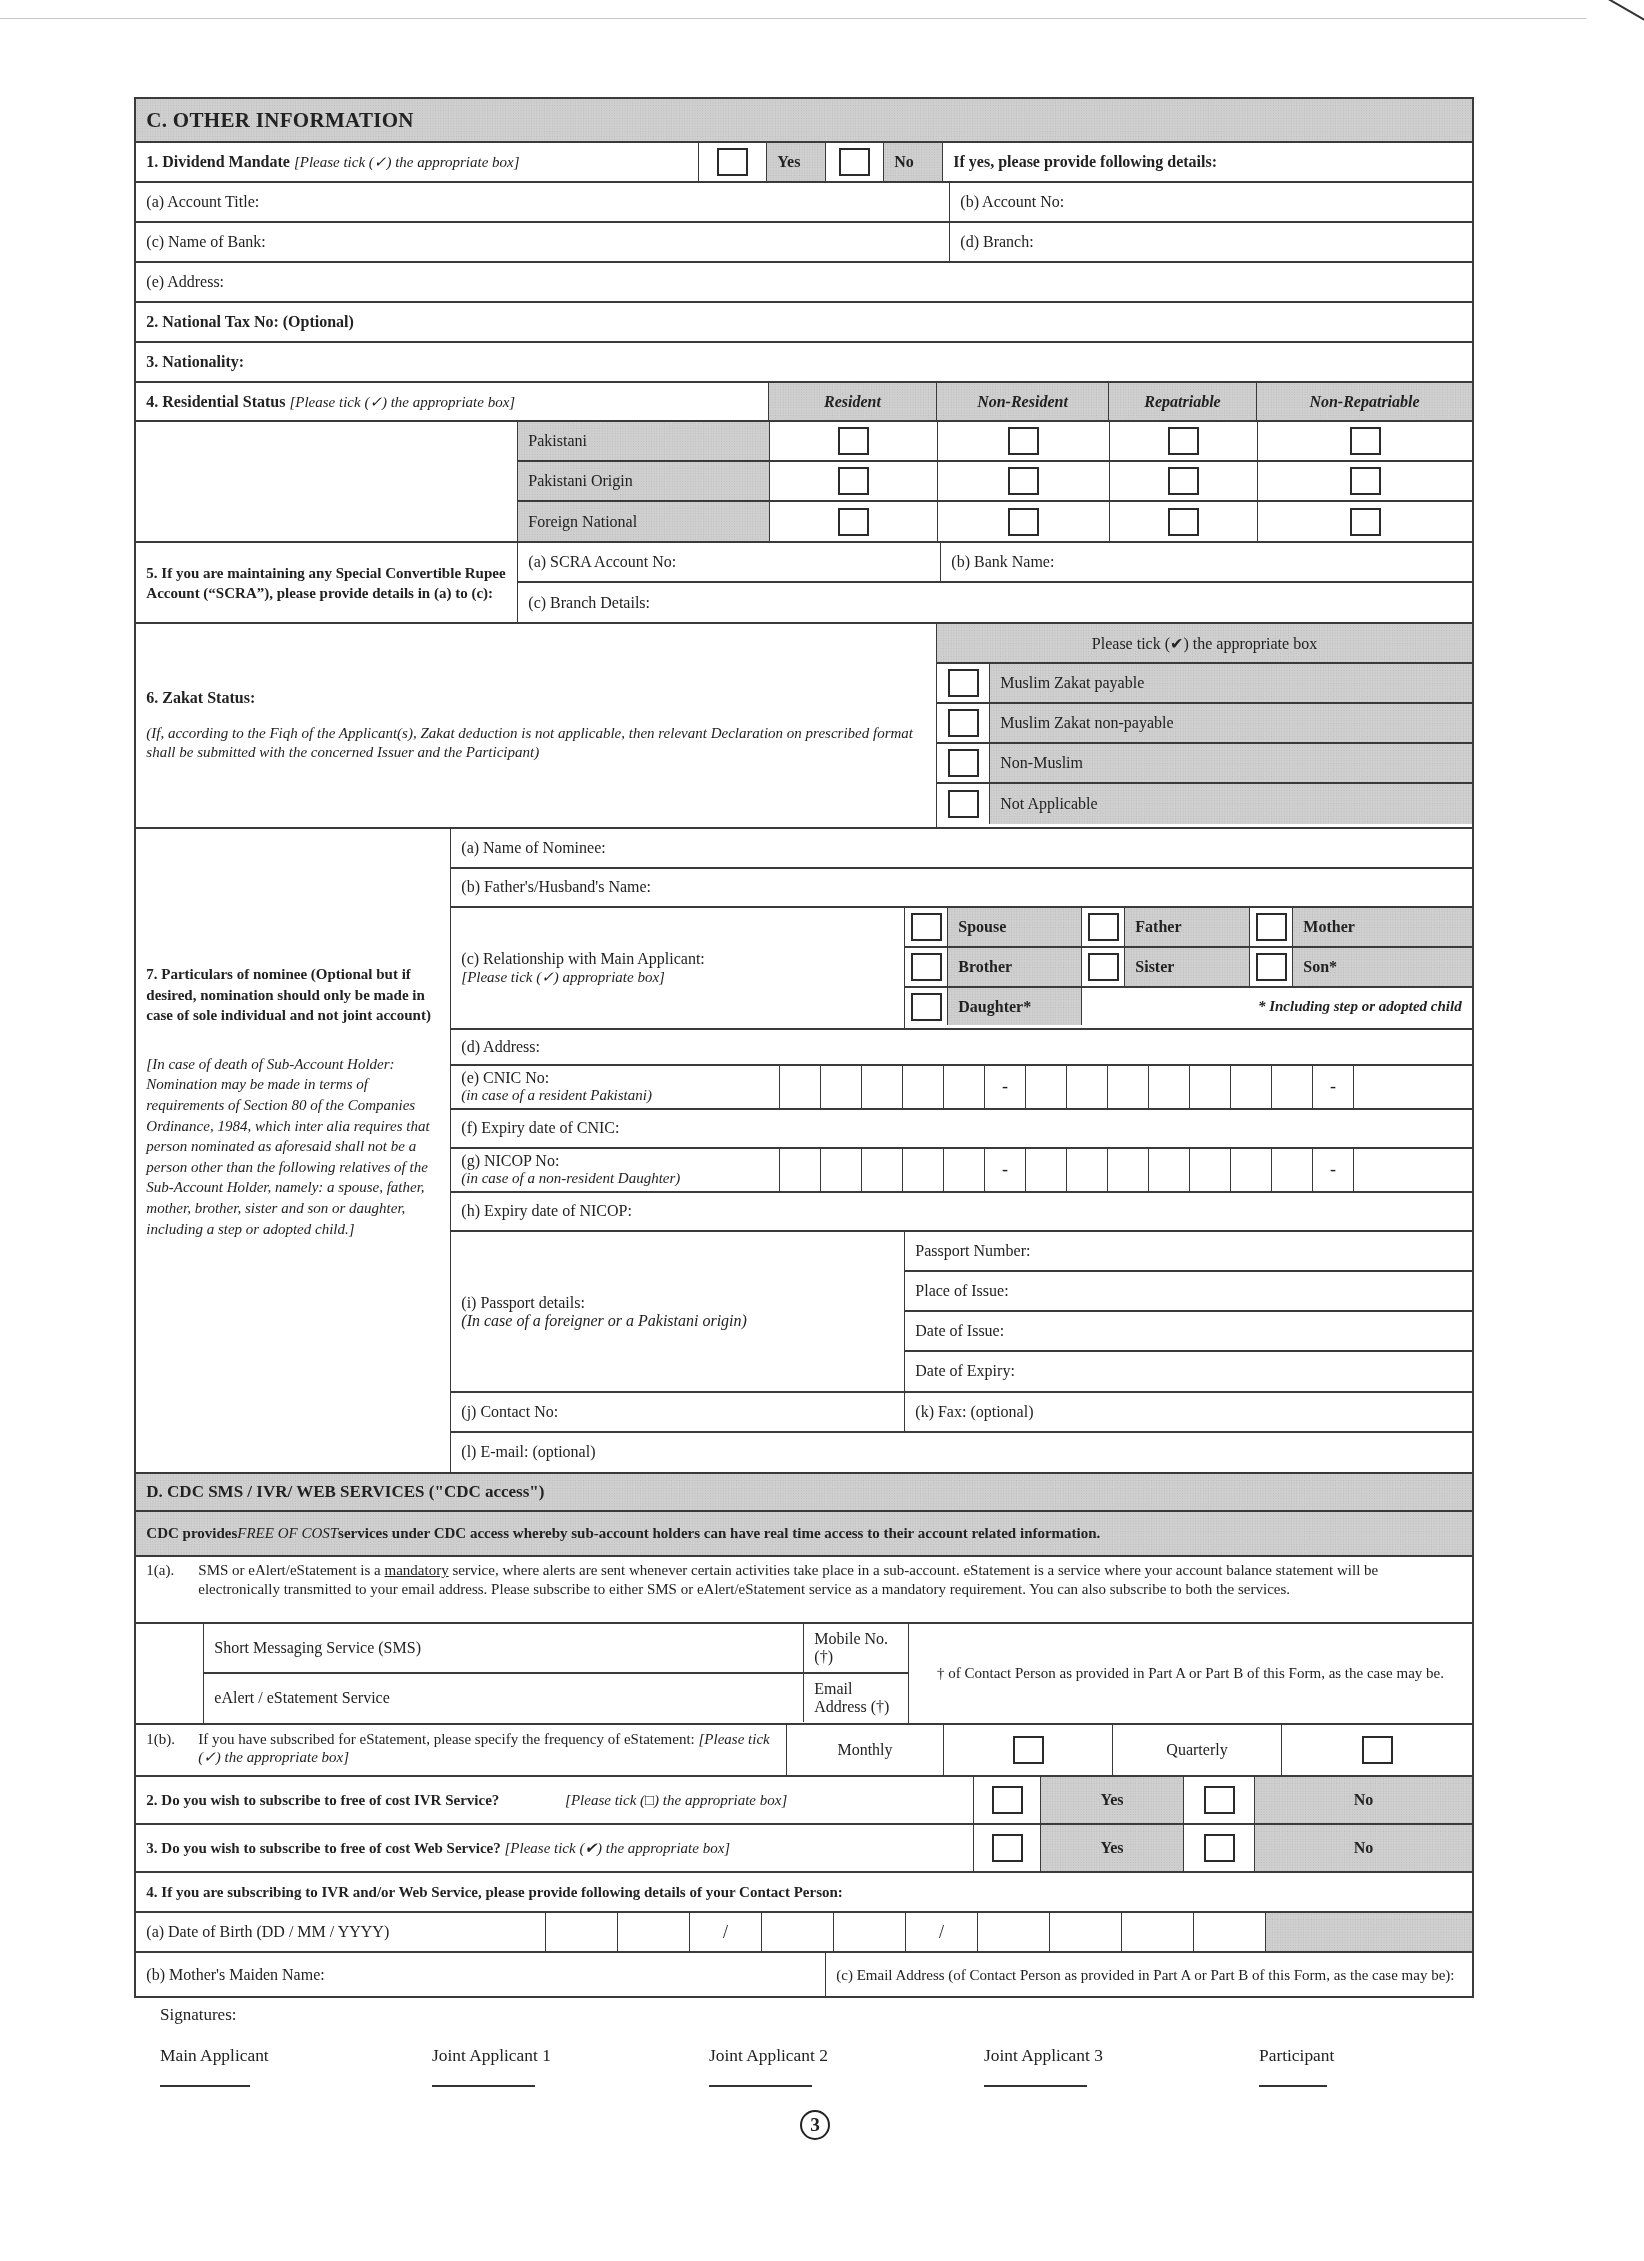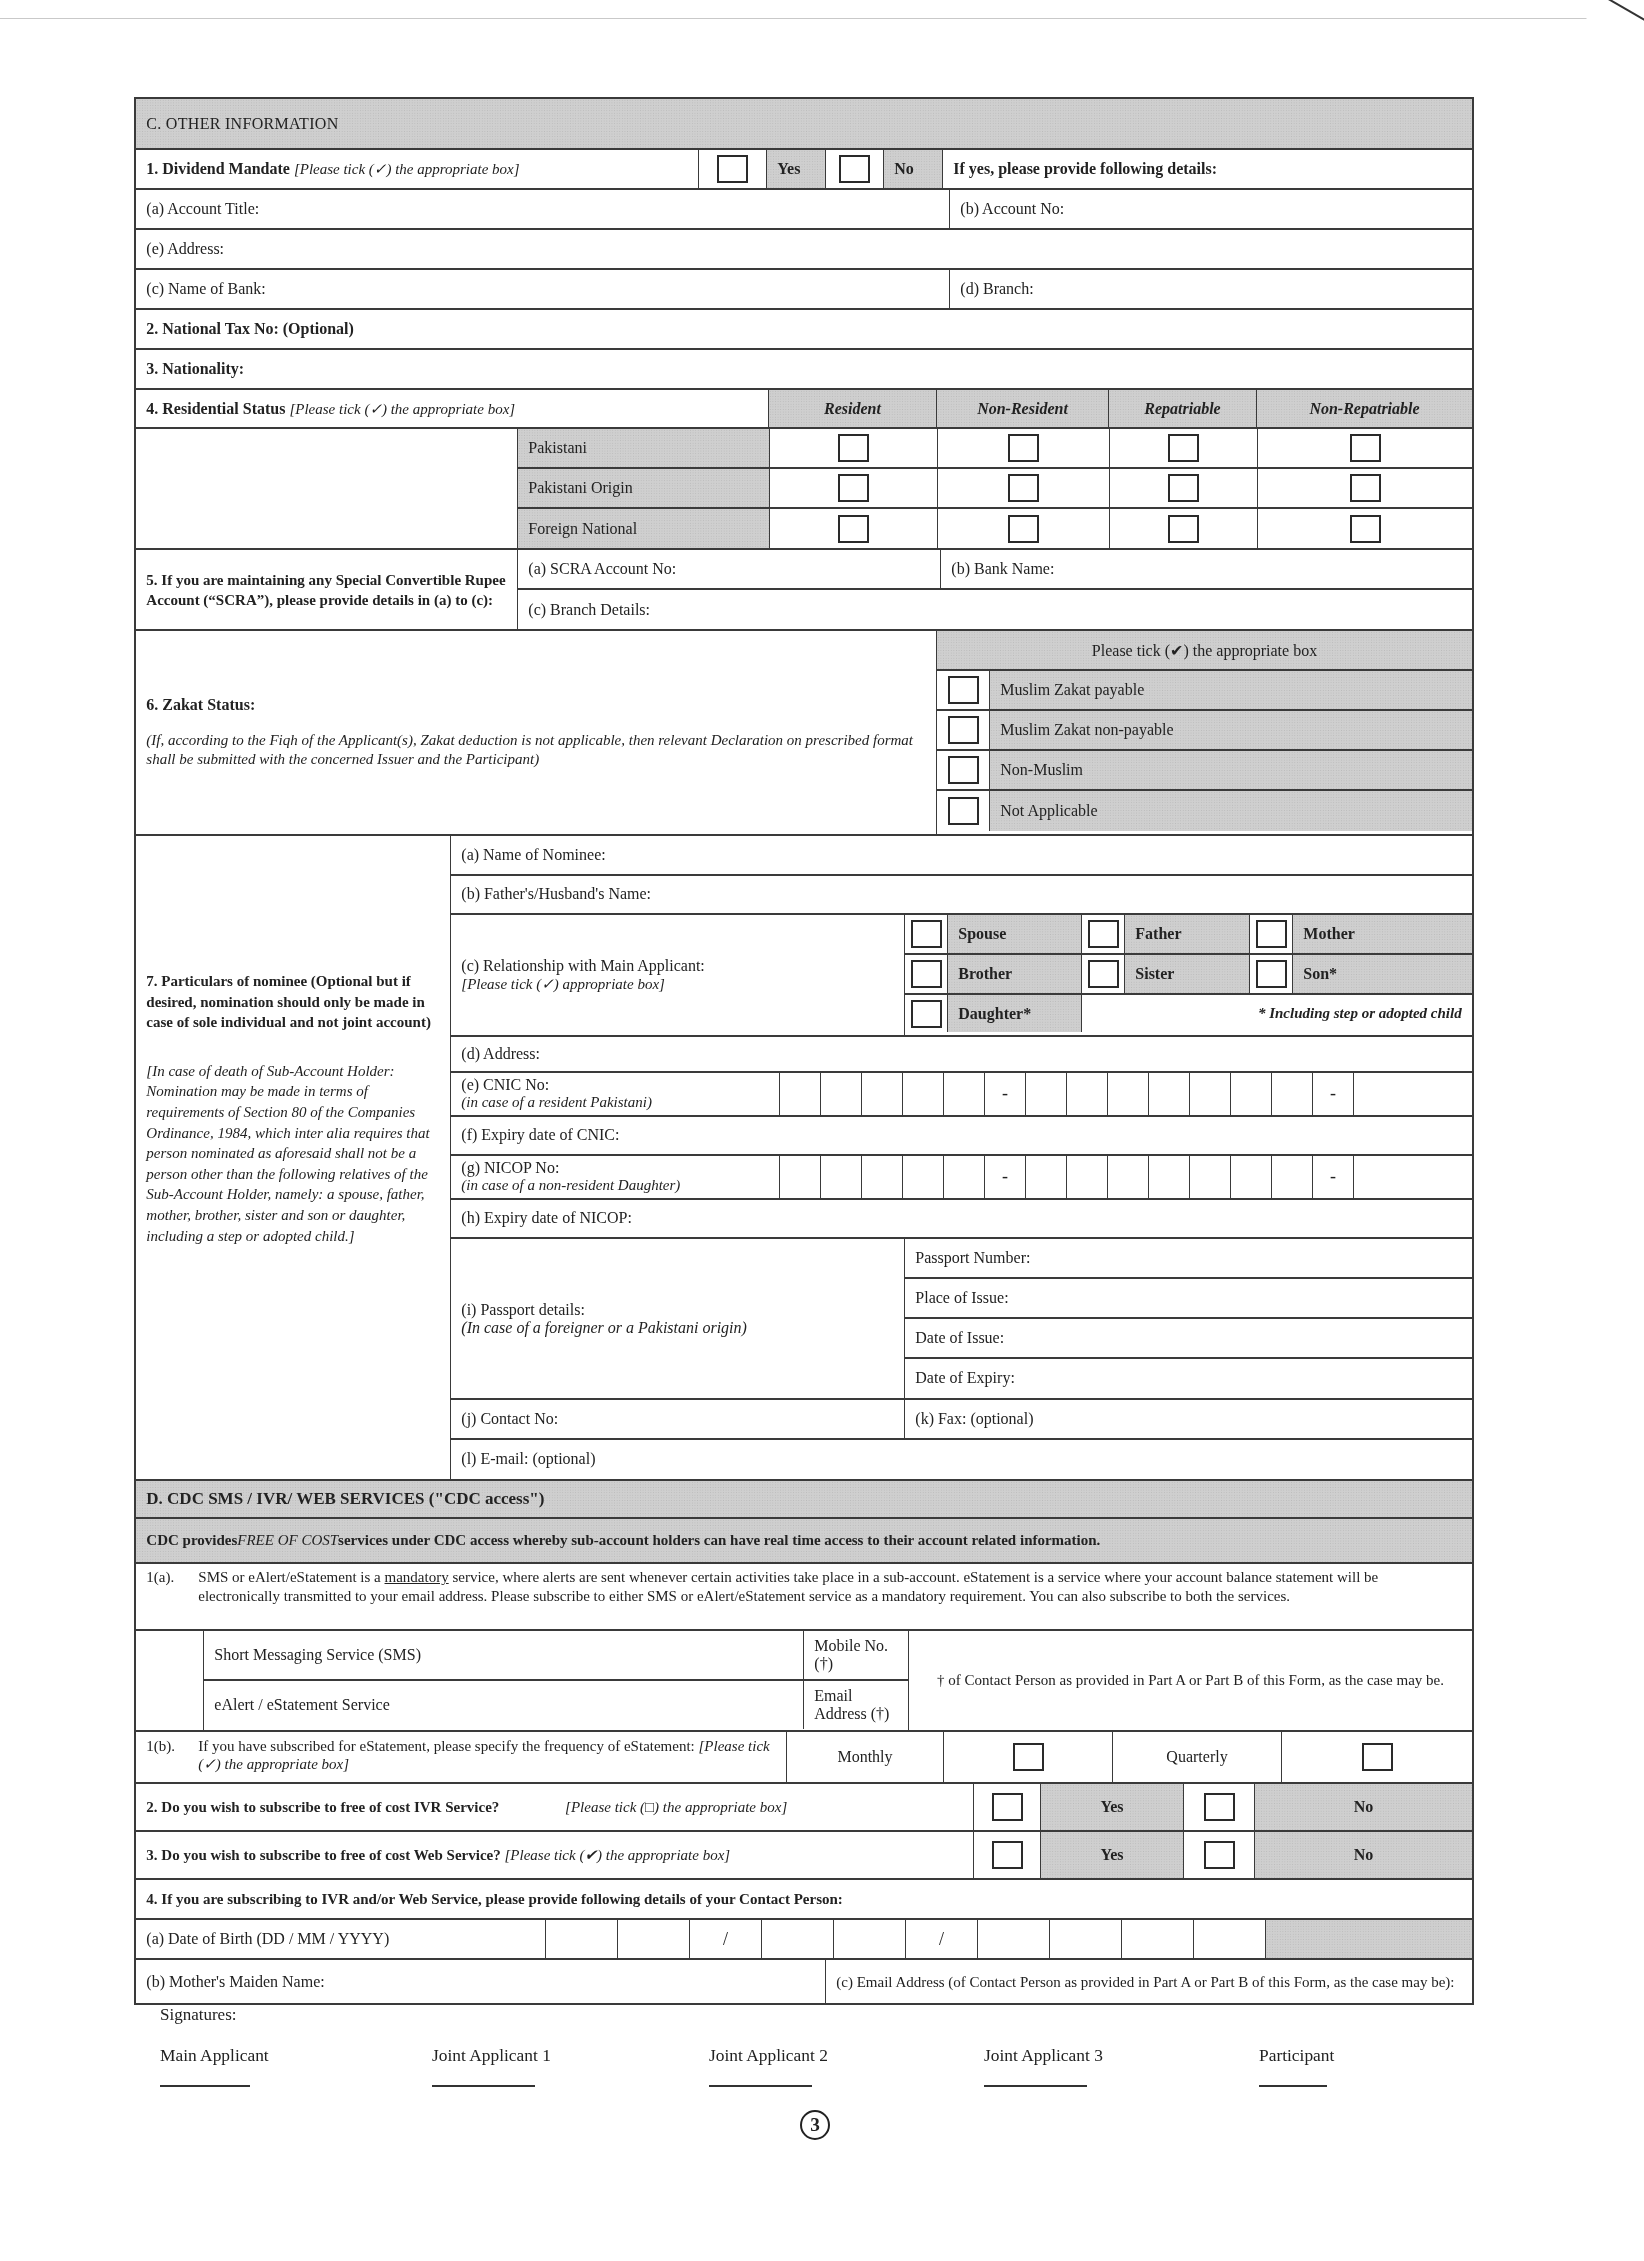--- a/index.html
+++ b/index.html
@@ -16,21 +16,21 @@
   .row { display: flex; border-bottom: 2.6px solid #3a3a3a; box-sizing: border-box; }
   .row:last-child { border-bottom: none; }
   .cell { box-sizing: border-box; padding: 0 10.3px; display: flex; align-items: center;
           font-size: 16px; border-right: 1.3px solid #3a3a3a; }
   .cell:last-child { border-right: none; }
   .shade { background: #cfcfcf; background-image: radial-gradient(#b9b9b9 0.6px, transparent 0.6px);
            background-size: 2.6px 2.6px; }
   .bold { font-weight: bold; }
   .ital { font-style: italic; }
   .center { justify-content: center; }
-  .sec-head { font-size: 16px; font-weight: normal; letter-spacing: 0.3px; height: 49px; }
+  .sec-head { font-size: 21px; font-weight: bold; letter-spacing: 0.3px; height: 42px; }
   .box { width: 31px; height: 28px; border: 2.6px solid #2a2a2a; box-sizing: border-box; background: #fff; display: inline-block; }
   .col { display: flex; flex-direction: column; }
   .col > .row { border-bottom: 2.6px solid #3a3a3a; }
   .col > .row:last-child { border-bottom: none; }
   .small { font-size: 15px; }
   .digit { width: 41px; border-right: 1.3px solid #3a3a3a; height: 100%; box-sizing: border-box;
            display: flex; align-items: center; justify-content: center; font-size: 18px; }
   .sig-label { position: absolute; top: 2045px; font-size: 17.4px; }
   .sig-line { position: absolute; top: 2085px; height: 1.9px; background: #333; }
   .page-num { position: absolute; left: 800px; top: 2110px; width: 30px; height: 30px; border-radius: 50%;
@@ -63,25 +63,25 @@
       <span class="box"></span>
     </div>
     <div class="cell shade bold" style="width:59px;">No</div>
     <div class="cell bold" style="flex:1;">If yes, please provide following details:</div>
   </div>
   <div class="row" style="height:40px;">
     <div class="cell" style="width:814px;">(a) Account Title:</div>
     <div class="cell" style="flex:1;">(b) Account No:</div>
   </div>
   <div class="row" style="height:40px;">
-    <div class="cell" style="flex:1;">(e) Address:</div>
-  </div>
-  <div class="row" style="height:40px;">
     <div class="cell" style="width:814px;">(c) Name of Bank:</div>
     <div class="cell" style="flex:1;">(d) Branch:</div>
+  </div>
+  <div class="row" style="height:40px;">
+    <div class="cell" style="flex:1;">(e) Address:</div>
   </div>
 
   <div class="row" style="height:40px;">
     <div class="cell bold" style="flex:1;">2. National Tax No: (Optional)</div>
   </div>
   <div class="row" style="height:40px;">
     <div class="cell bold" style="flex:1;">3. Nationality:</div>
   </div>
 
   <div class="row" style="height:39px;">

